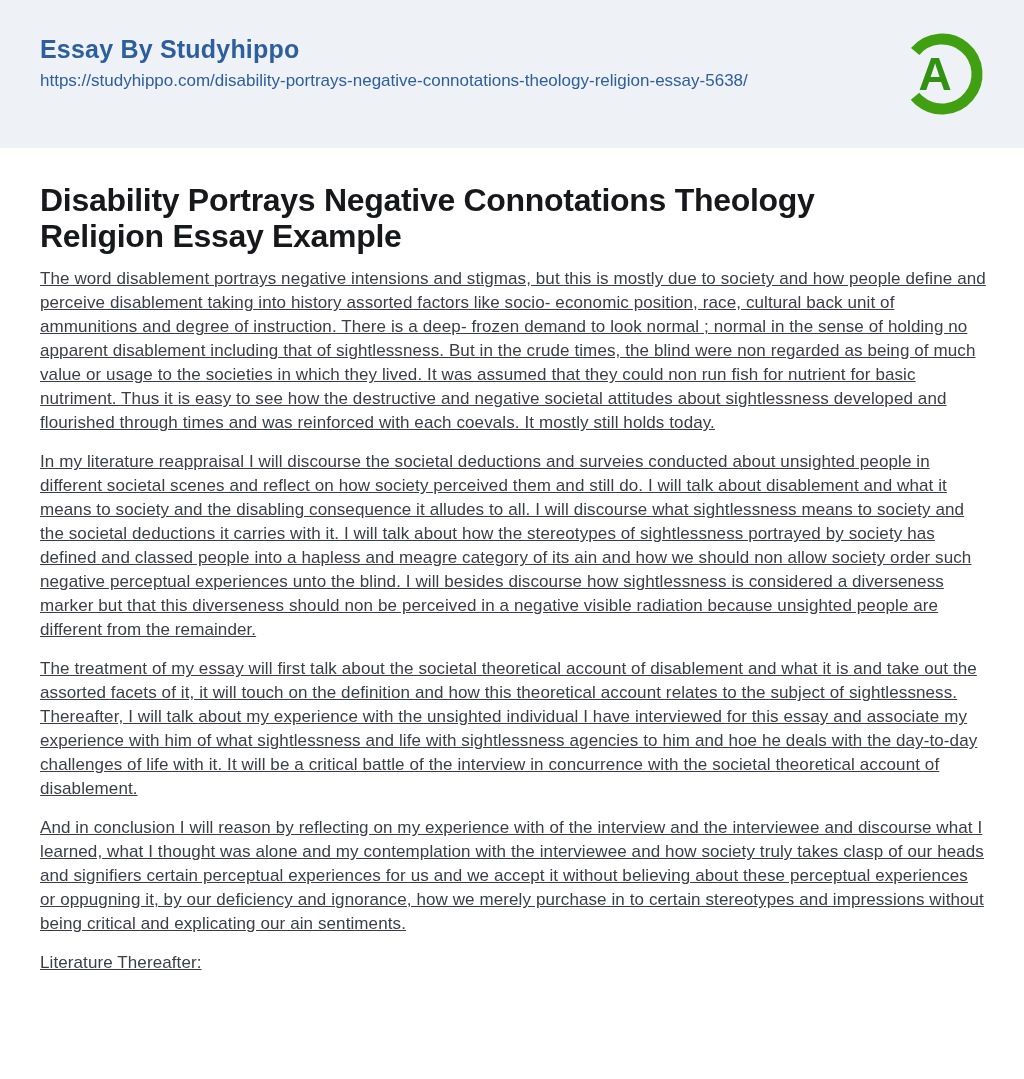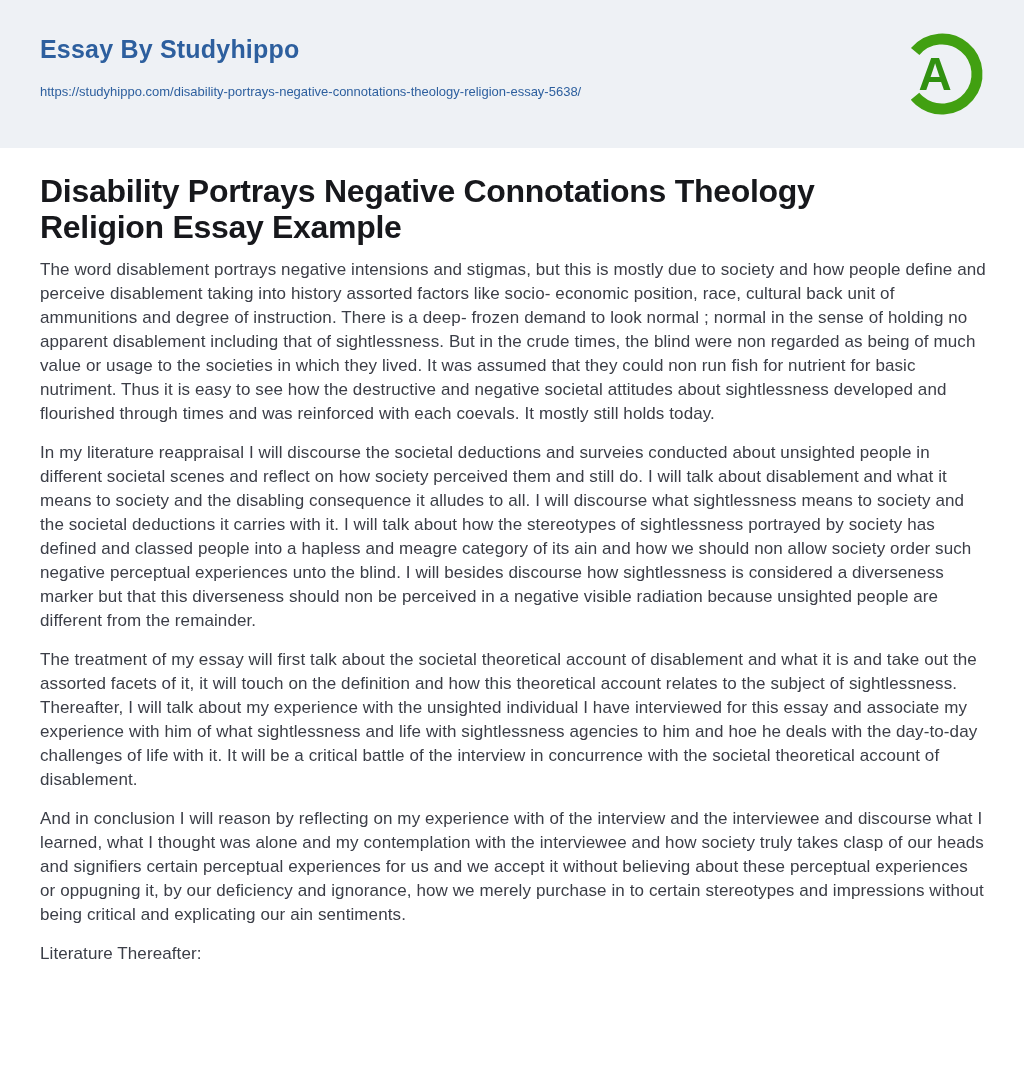--- a/index.html
+++ b/index.html
@@ -27,47 +27,48 @@
   .header-left { max-width: 790px; }
   .site-label {
     color: var(--link_blue, #2d5f9e);
     font-size: 25px;
     font-weight: bold;
     letter-spacing: 0.2px;
     line-height: 1.2;
   }
   .url {
     display: block;
-    margin-top: 15px;
+    margin-top: 4px;
     color: var(--link_blue, #2d5f9e);
-    font-size: 13px;
+    font-size: 17px;
     line-height: 25px;
     text-decoration: none;
     max-width: 760px;
     overflow-wrap: break-word;
     word-break: break-word;
   }
   .logo { margin-top: -10px; flex: 0 0 auto; }
   .logo svg { display: block; }
-  main { padding: 25px 38px 0 40px; }
+  main { padding: 34px 38px 0 40px; }
   h1 {
     font-size: 32px;
     line-height: 1.13;
     font-weight: 800;
     color: var(--title_text, #17181c);
     letter-spacing: -0.3px;
     max-width: 840px;
     margin-bottom: 13px;
   }
   p {
     font-size: 17px;
     line-height: 24px;
     color: var(--body_text, #3b3e47);
     letter-spacing: 0.1px;
     margin-bottom: 15px;
+    text-decoration: underline;
   }
 </style>
 </head>
 <body>
 
 <div class="page">
 
   <header class="header">
     <div class="header-left">
       <div class="site-label">Essay By Studyhippo</div>

